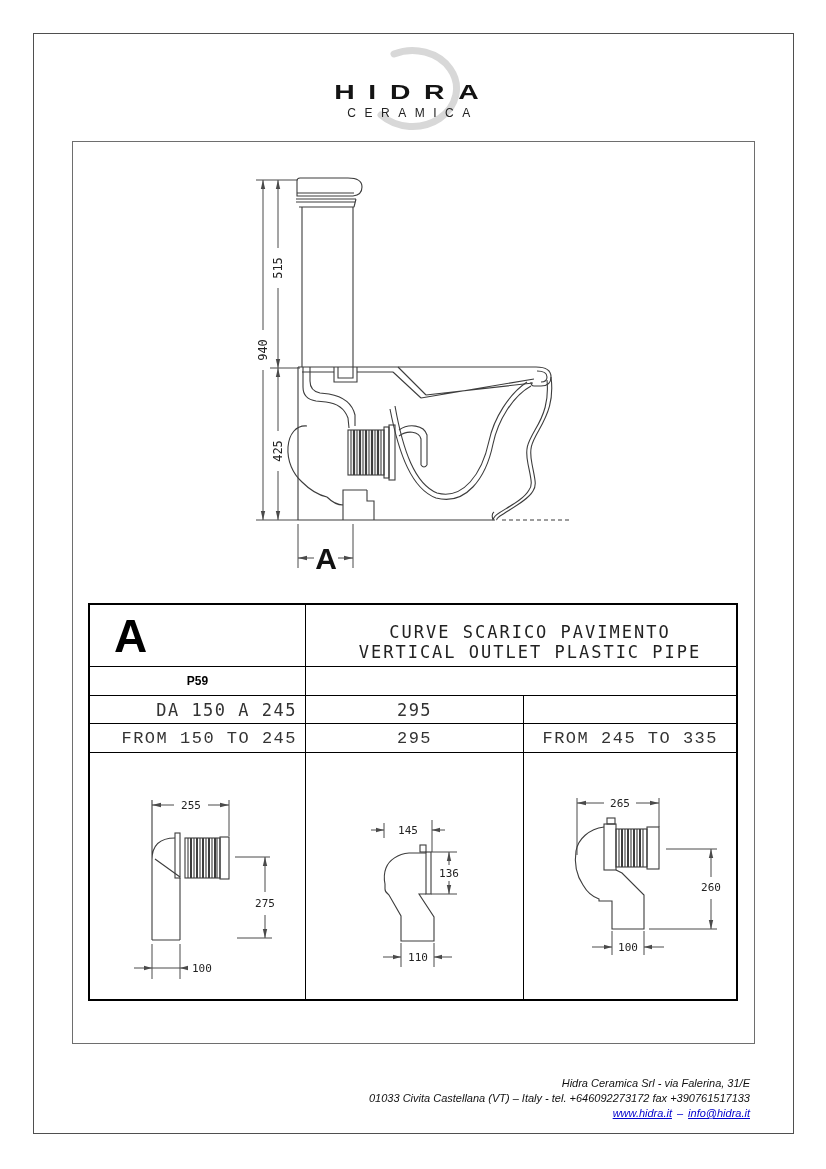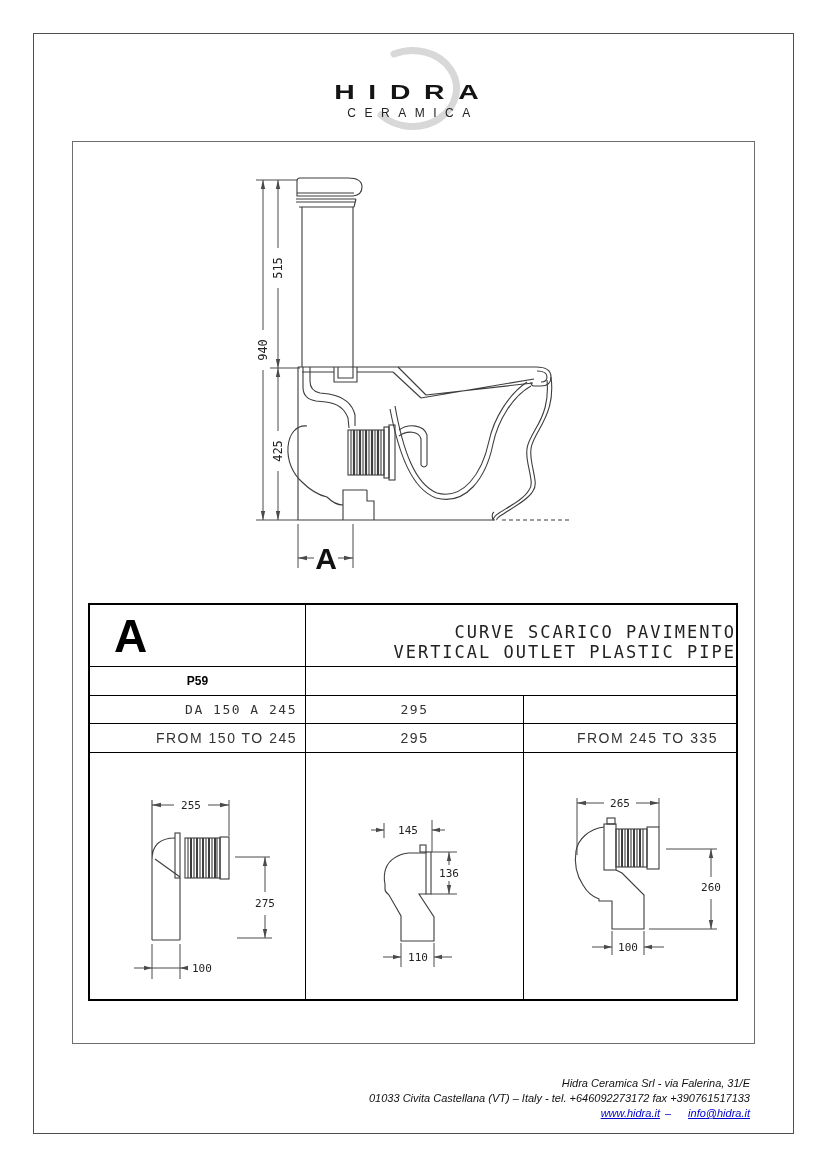--- a/index.html
+++ b/index.html
@@ -26,34 +26,34 @@
   
   .spec-table{left:88px;top:603px;width:650px;border:2px solid #000;box-sizing:border-box;background:#fff;}
   .trow{display:grid;border-bottom:1px solid #000;box-sizing:border-box;}
   .cols2{grid-template-columns:216px 1fr;}
   .cols3{grid-template-columns:216px 218px 1fr;}
   .cell{box-sizing:border-box;display:flex;align-items:center;justify-content:center;color:#333;}
   .bR{border-right:1px solid #000;}
   .row-head{height:62px;}
   .bigA{font-size:46px;font-weight:700;color:#000;justify-content:flex-start;padding-left:24px;
         font-family:"Liberation Sans",sans-serif;line-height:1;}
-  .title-cell{flex-direction:column;align-items:flex-end;justify-content:center;padding-left:18px;
+  .title-cell{flex-direction:column;align-items:center;justify-content:center;padding-left:18px;
         font-family:"DejaVu Sans Mono",monospace;font-size:17px;letter-spacing:2px;color:#222;line-height:20px;margin-top:12px;}
   .row-codes{height:29px;}
   .code{font-weight:700;font-size:12px;color:#000;font-family:"Liberation Sans",sans-serif;}
-  .row-vals{height:28px;font-family:"DejaVu Sans Mono",monospace;font-size:13px;letter-spacing:1.5px;}
-  .row-vals2{height:29px;font-family:Liberation Sans, sans-serif;font-size:14px;letter-spacing:1.5px;}
+  .row-vals{height:28px;font-family:"DejaVu Sans Mono",monospace;font-size:17px;letter-spacing:1.5px;}
+  .row-vals2{height:29px;font-family:Liberation Mono, monospace;font-size:17px;letter-spacing:1.5px;}
   .valR{justify-content:flex-end;padding-right:8px;}
   .valR2{justify-content:flex-end;padding-right:18px;}
   .row-draw{height:246px;border-bottom:none;}
   .dcell{position:relative;}
   
   .footer{right:76px;top:1076px;text-align:right;font-style:italic;font-size:11px;
           line-height:15px;color:#111;}
-  .footer a{color:#0000cc;font-style:italic;margin-left:12px;}
+  .footer a{color:#0000cc;font-style:italic;}
   .footer .sep{color:#0000cc;text-decoration:none;margin:0 5px;}
 </style>
 </head>
 <body>
 
 <div class="abs outer-frame"></div>
 
 <svg class="abs logo-swirl" width="108" height="88" viewBox="0 0 108 88">
   <path d="M 32 8 A 44 38 0 1 1 19 69" stroke="#d8d8d8" stroke-width="7" fill="none" stroke-linecap="round"></path>
 </svg>

